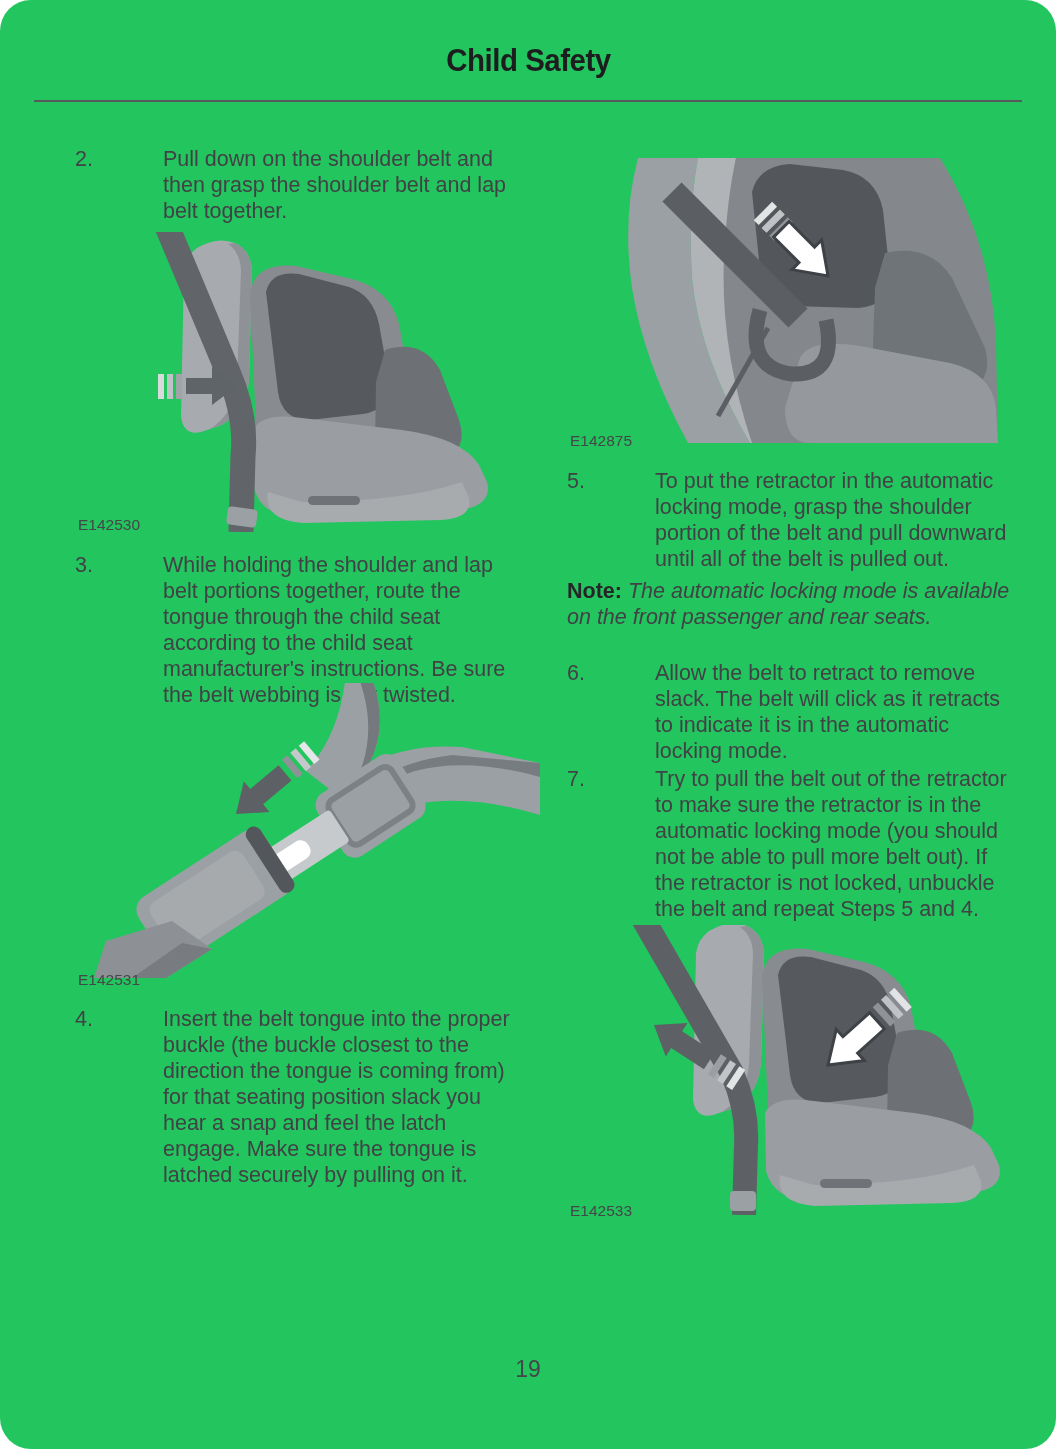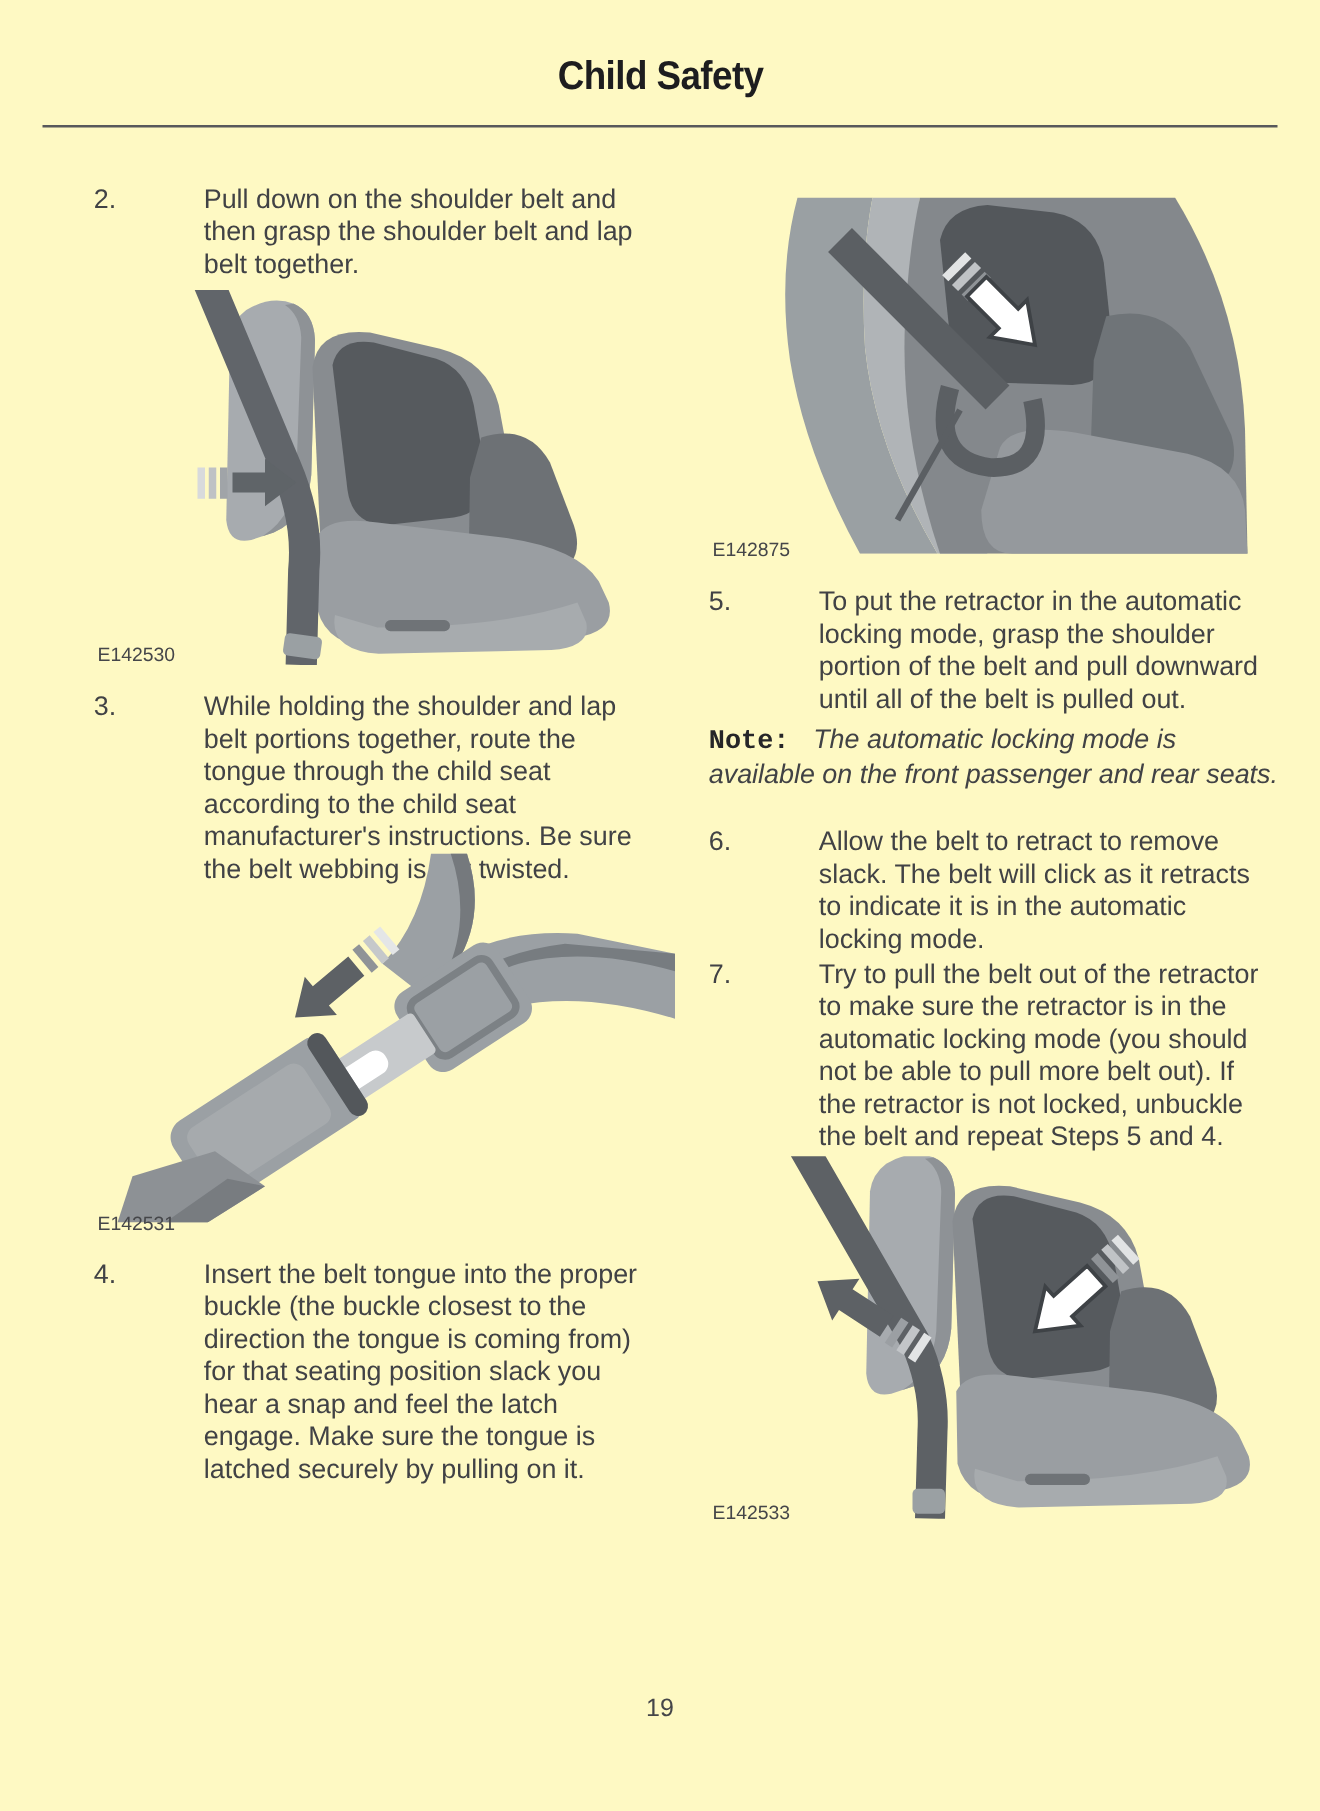--- a/index.html
+++ b/index.html
@@ -1,34 +1,34 @@
 <!DOCTYPE html>
 <html><head>
 <meta charset="utf-8">
 <style>
   html,body{margin:0;padding:0;background:#ffffff;}
   .page{
-    position:relative;width:1056px;height:1449px;background:#fef9c3;
+    position:relative;width:1056px;height:1449px;background:#22c55e;
     font-family:"Liberation Sans","DejaVu Sans",sans-serif;
-    color:#414245;overflow:hidden;
+    color:#414245;overflow:hidden;border-radius:31px;
   }
   .title{position:absolute;top:42px;left:0;width:100%;margin:0;text-align:center;
     font-size:32px;font-weight:bold;color:#1d1d1f;}
   .title-inner{display:inline-block;transform:scaleX(0.92);letter-spacing:-0.5px;}
   .rule{position:absolute;top:100px;left:34px;width:988px;height:2px;background:#58595b;}
   .step{position:absolute;display:flex;font-size:21.5px;line-height:26px;}
   .step .num{flex:0 0 40px;}
   .step .txt{flex:1;margin-left:48px;}
   .note{position:absolute;font-size:21.5px;line-height:26px;}
-  .note-label{font-weight:bold;font-style:normal;color:#262628;margin-right:19px;font-family:Liberation Mono, monospace;}
+  .note-label{font-weight:bold;font-style:normal;color:#262628;margin-right:6px;}
   .note-text{font-style:italic;}
   .fig{position:absolute;}
   .fig svg{display:block;}
   .fig-label{position:absolute;font-size:15.5px;color:#454649;text-align:right;}
-  .page-num{position:absolute;top:1356px;left:0;width:100%;text-align:center;font-size:20px;color:#454649;}
+  .page-num{position:absolute;top:1356px;left:0;width:100%;text-align:center;font-size:23px;color:#454649;}
   
   #step2{left:75px;top:146px;width:450px;}
   #step3{left:75px;top:552px;width:452px;}
   #step4{left:75px;top:1006px;width:452px;}
   #step5{left:567px;top:468px;width:452px;}
   #note {left:567px;top:578px;width:462px;}
   #step6{left:567px;top:660px;width:452px;}
   #step7{left:567px;top:766px;width:455px;}
   #fig1{left:100px;top:232px;}
   #fig1-label{left:78px;top:516px;}

